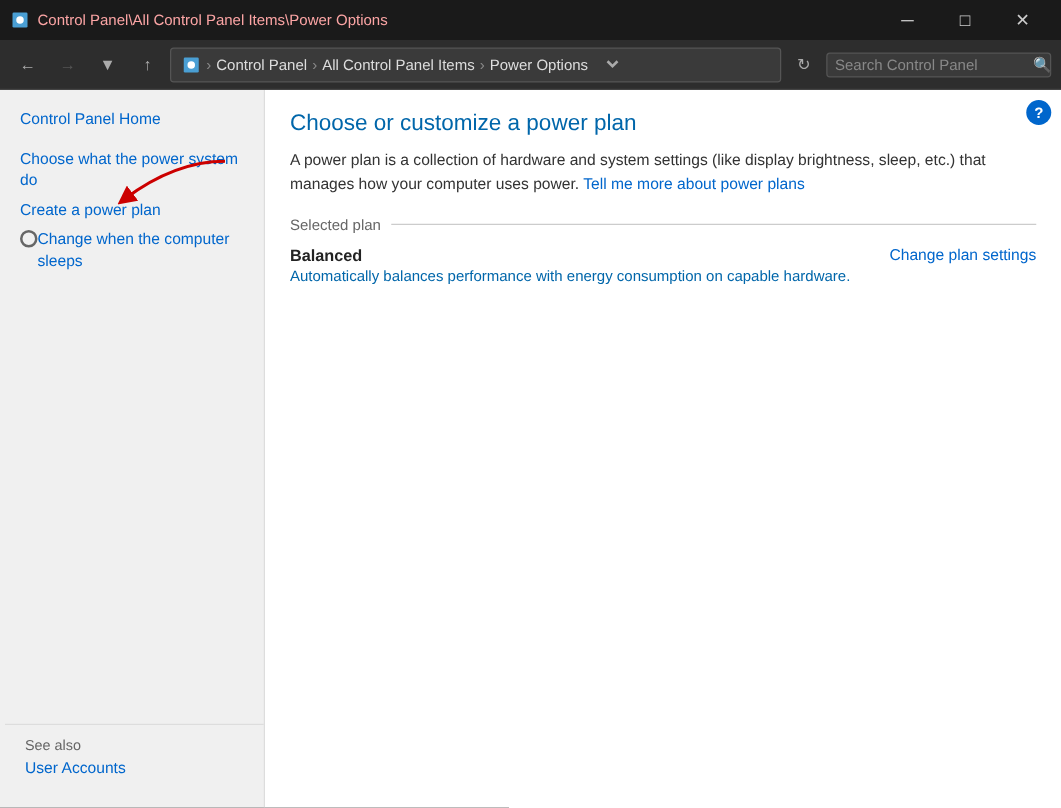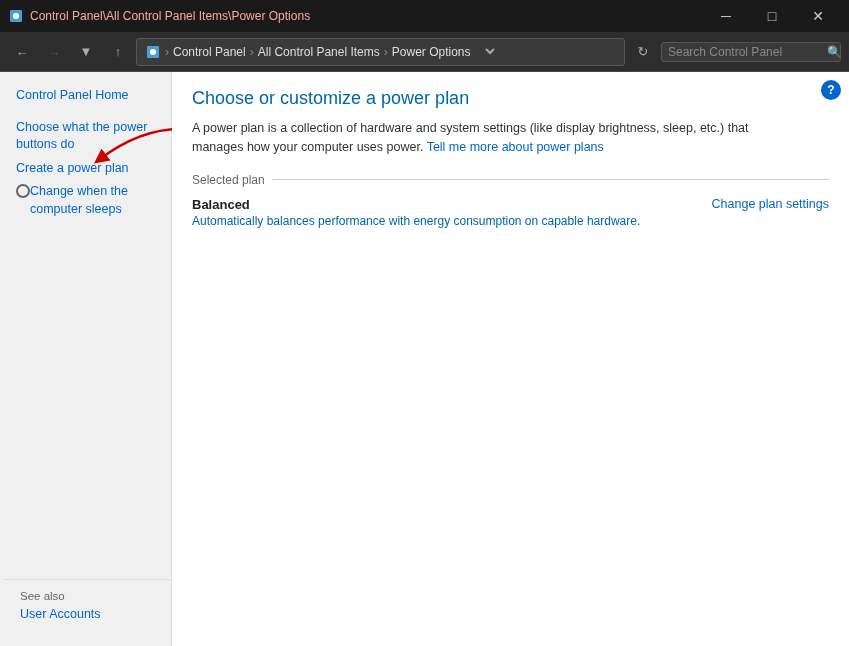--- a/index.html
+++ b/index.html
@@ -118,21 +118,21 @@
 
     
     .main-layout {
       display: flex;
       height: calc(646px - 32px - 40px);
       background: #f0f0f0;
     }
 
     
     .sidebar {
-      width: 172px;
+      width: 212px;
       background: #f0f0f0;
       padding: 12px 0;
       border-right: 1px solid #ddd;
       position: relative;
     }
     .sidebar-link {
       display: block;
       color: #0066cc;
       padding: 3px 16px;
       font-size: 12.5px;
@@ -300,21 +300,21 @@
     <input type="text" placeholder="Search Control Panel" style="">
     <span class="search-icon-char">🔍</span>
   </div>
 </div>
 
 <div class="main-layout">
 
   <div class="sidebar">
     <a class="sidebar-link">Control Panel Home</a>
     <div style="height:8px"></div>
-    <a class="sidebar-link">Choose what the power buttons do</a>
+    <a class="sidebar-link">Choose what the power system do</a>
     <a class="sidebar-link">Create a power plan</a>
     <a class="sidebar-link has-icon">
       <span class="power-circle"></span>
       <span>Change when the computer sleeps</span>
     </a>
 
     <div class="red-arrow">
       <svg width="100" height="50" viewBox="0 0 100 50">
         <defs>
           <marker id="arrowhead" markerWidth="6" markerHeight="6" refX="3" refY="3" orient="auto">

